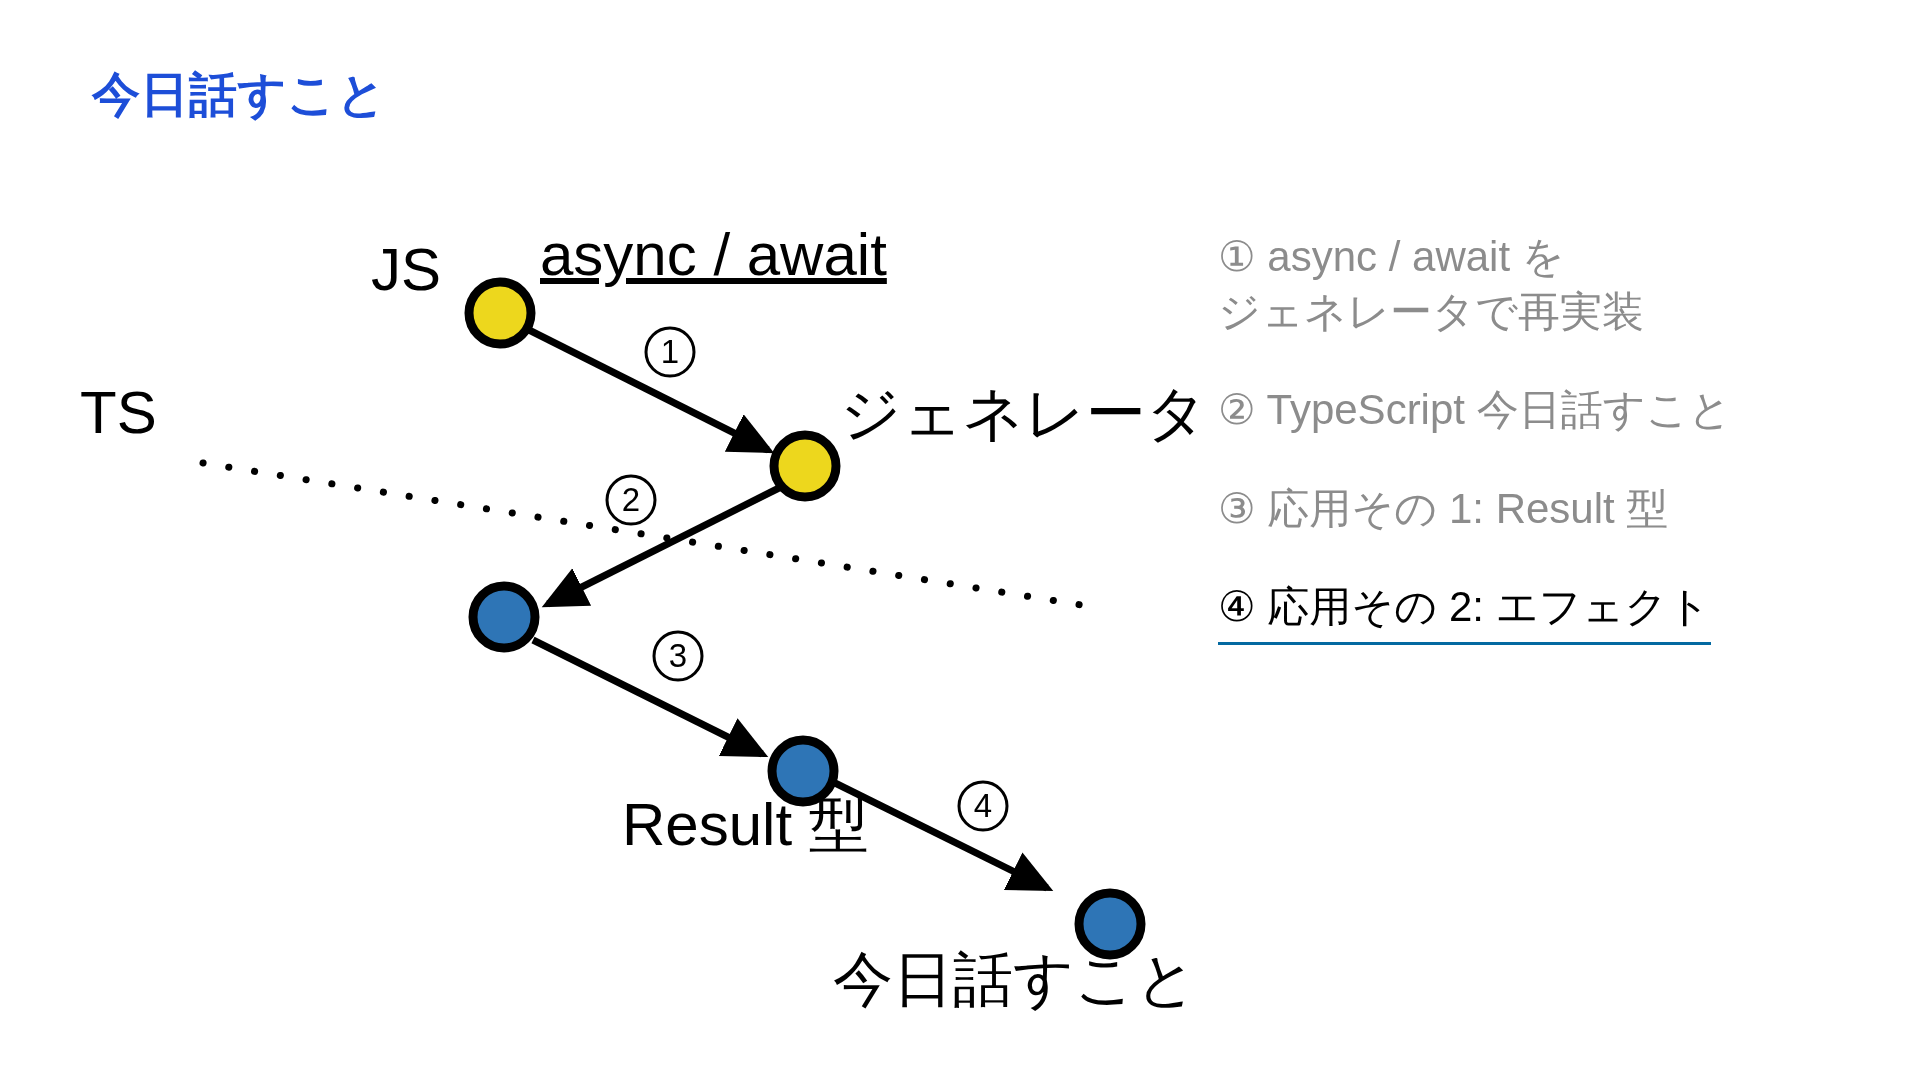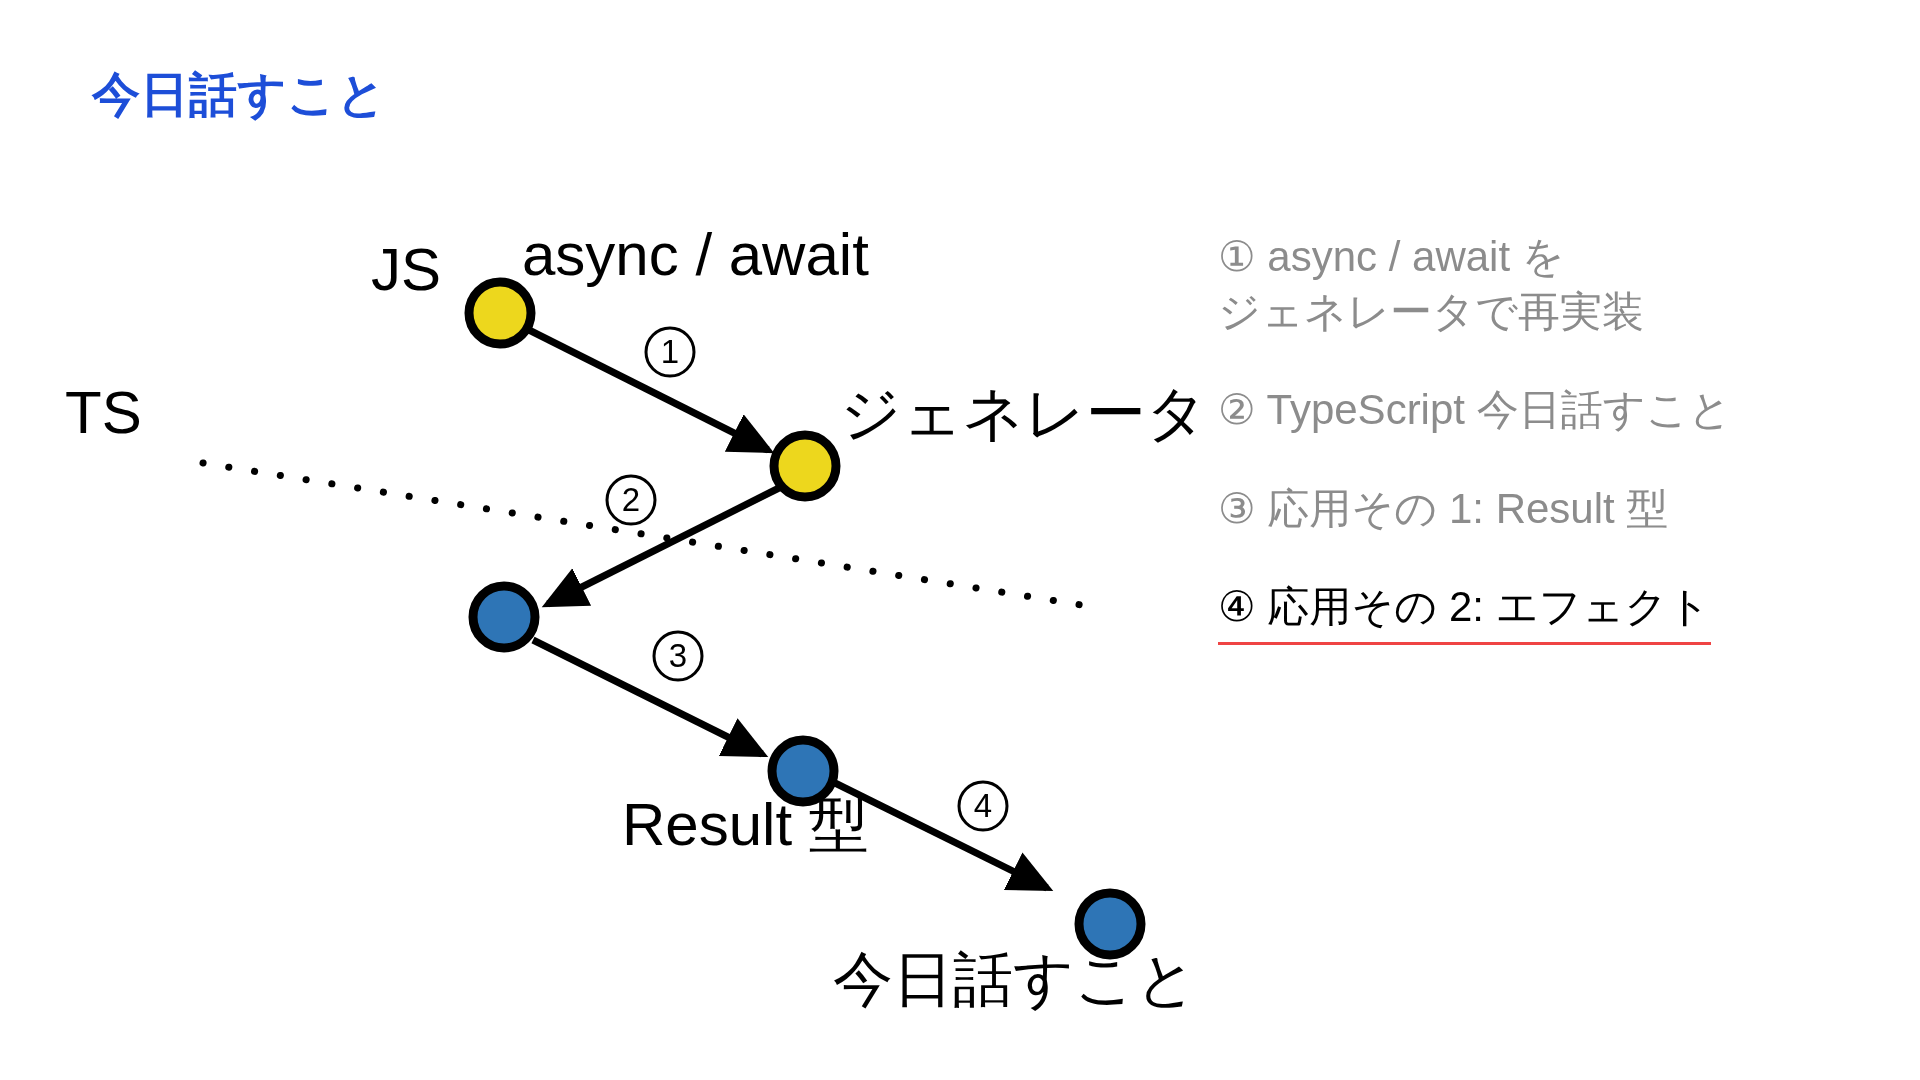--- a/index.html
+++ b/index.html
@@ -62,21 +62,21 @@
   .agenda-item {
     font-size: 42px;
     line-height: 1.30;
     color: #8c8c8c;
     margin-bottom: 44px;
     white-space: pre-line;
   }
   .agenda-item.active {
     color: #000000;
     display: inline-block;
-    border-bottom: 3px solid #ef4444;
+    border-bottom: 3px solid #0369a1;
     padding-bottom: 7px;
     margin-bottom: 40px;
   }
 </style>
 </head>
 <body>
 
 <div id="slide">
 
   <div class="slide-title">今日話すこと</div>
@@ -117,23 +117,23 @@
       <text x="678" y="667" text-anchor="middle" font-family="Liberation Sans, sans-serif" font-size="33" fill="#000000">3</text>
     </g>
     <g>
       <circle cx="983" cy="806" r="24" fill="none" stroke="#000000" stroke-width="3"></circle>
       <text x="983" y="817" text-anchor="middle" font-family="Liberation Sans, sans-serif" font-size="33" fill="#000000">4</text>
     </g>
   </svg>
 
   <div class="diag-label" style="left:371px; top:240px;">JS</div>
 
-  <div class="diag-label" style="left:65px; top:383px;">TS</div>
+  <div class="diag-label" style="left:80px; top:383px;">TS</div>
 
-  <div class="diag-label" style="left:522px; top:225px;">async / await</div>
+  <div class="diag-label" style="left:540px; top:225px;text-decoration:underline;">async / await</div>
 
   <div class="diag-label" style="left:840px; top:384px;">ジェネレータ</div>
 
   <div class="diag-label" style="left:578px; top:795px;margin-left:44px;">Result 型</div>
 
   <div class="diag-label" style="left:833px; top:950px;">今日話すこと</div>
 
   <div id="agenda">
     <div class="agenda-item">① async / await を
    ジェネレータで再実装</div>

